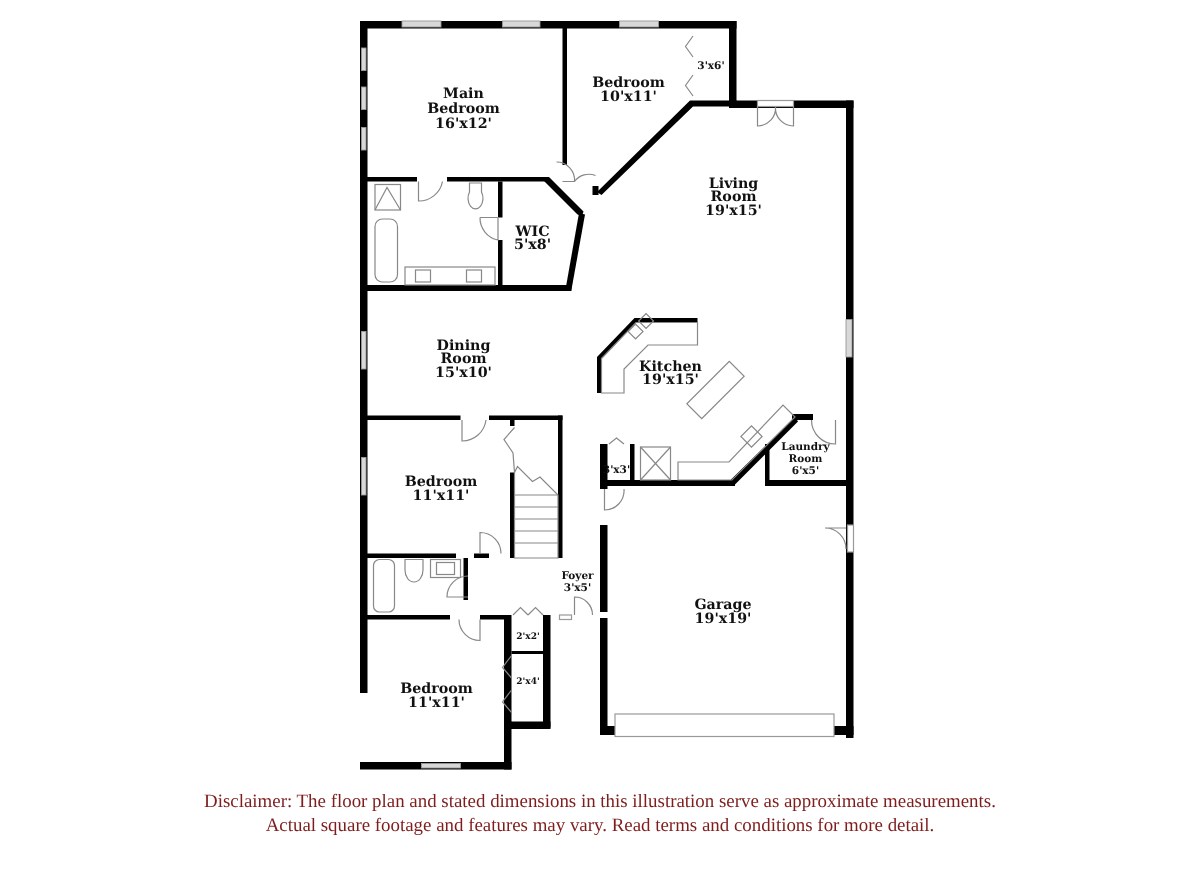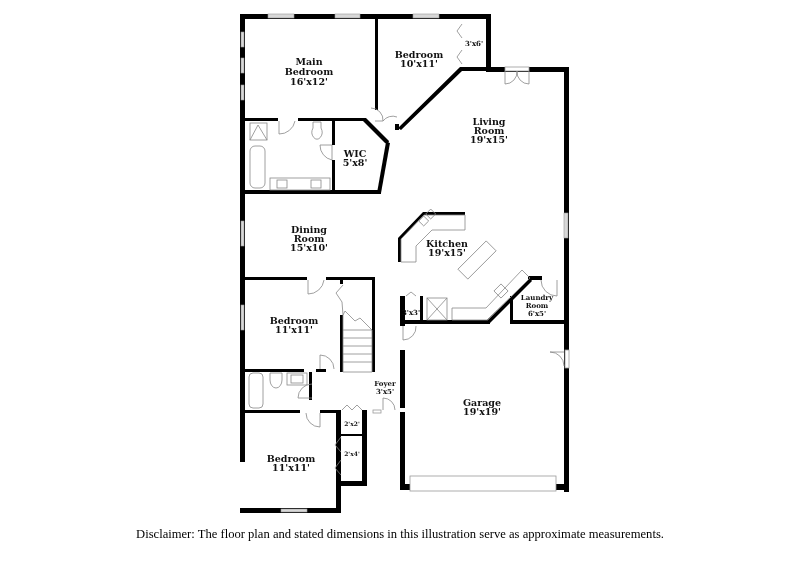--- a/index.html
+++ b/index.html
@@ -6,21 +6,21 @@
   body { width: 800px; height: 582px; position: relative; overflow: hidden; font-family: "DejaVu Serif", "Liberation Serif", serif; }
   #plan { position: absolute; left: 0; top: 0; width: 800px; height: 520px; }
   .wall { fill: #000; }
   .thin { stroke: #888; stroke-width: 0.8; fill: none; }
   .thinw { stroke: #999; stroke-width: 0.8; fill: #fff; }
   .win { fill: #d8d8d8; stroke: #999; stroke-width: 0.6; }
   .lbl { font-family: "DejaVu Serif", "Liberation Serif", serif; font-weight: bold; fill: #111; text-anchor: middle; }
   .lbl-lg { font-size: 9.5px; }
   .lbl-sm { font-size: 7px; }
   .lbl-xs { font-size: 6px; }
-  #disclaimer { position: absolute; left: 0; top: 526px; width: 800px; text-align: center; font-family: "Liberation Serif", "DejaVu Serif", serif; font-size: 12.6px; line-height: 16px; color: #000000; }
+  #disclaimer { position: absolute; left: 0; top: 526px; width: 800px; text-align: center; font-family: "Liberation Serif", "DejaVu Serif", serif; font-size: 12.6px; line-height: 16px; color: #7f1d1d; }
 </style>
 </head>
 <body>
 
 <svg id="plan" viewBox="0 0 800 520" xmlns="http://www.w3.org/2000/svg">
 
   <g>
 
     <rect class="wall" x="240" y="14" width="251" height="5"></rect>
 
@@ -242,13 +242,14 @@
     </g>
     <g>
       <text class="lbl lbl-lg" x="291" y="462">Bedroom</text>
       <text class="lbl lbl-lg" x="291" y="471">11'x11'</text>
     </g>
   </g>
 </svg>
 
 <div id="disclaimer">
   <div>Disclaimer: The floor plan and stated dimensions in this illustration serve as approximate measurements.</div>
+  <div>Actual square footage and features may vary. Read terms and conditions for more detail.</div>
 </div>
 
 </body></html>

